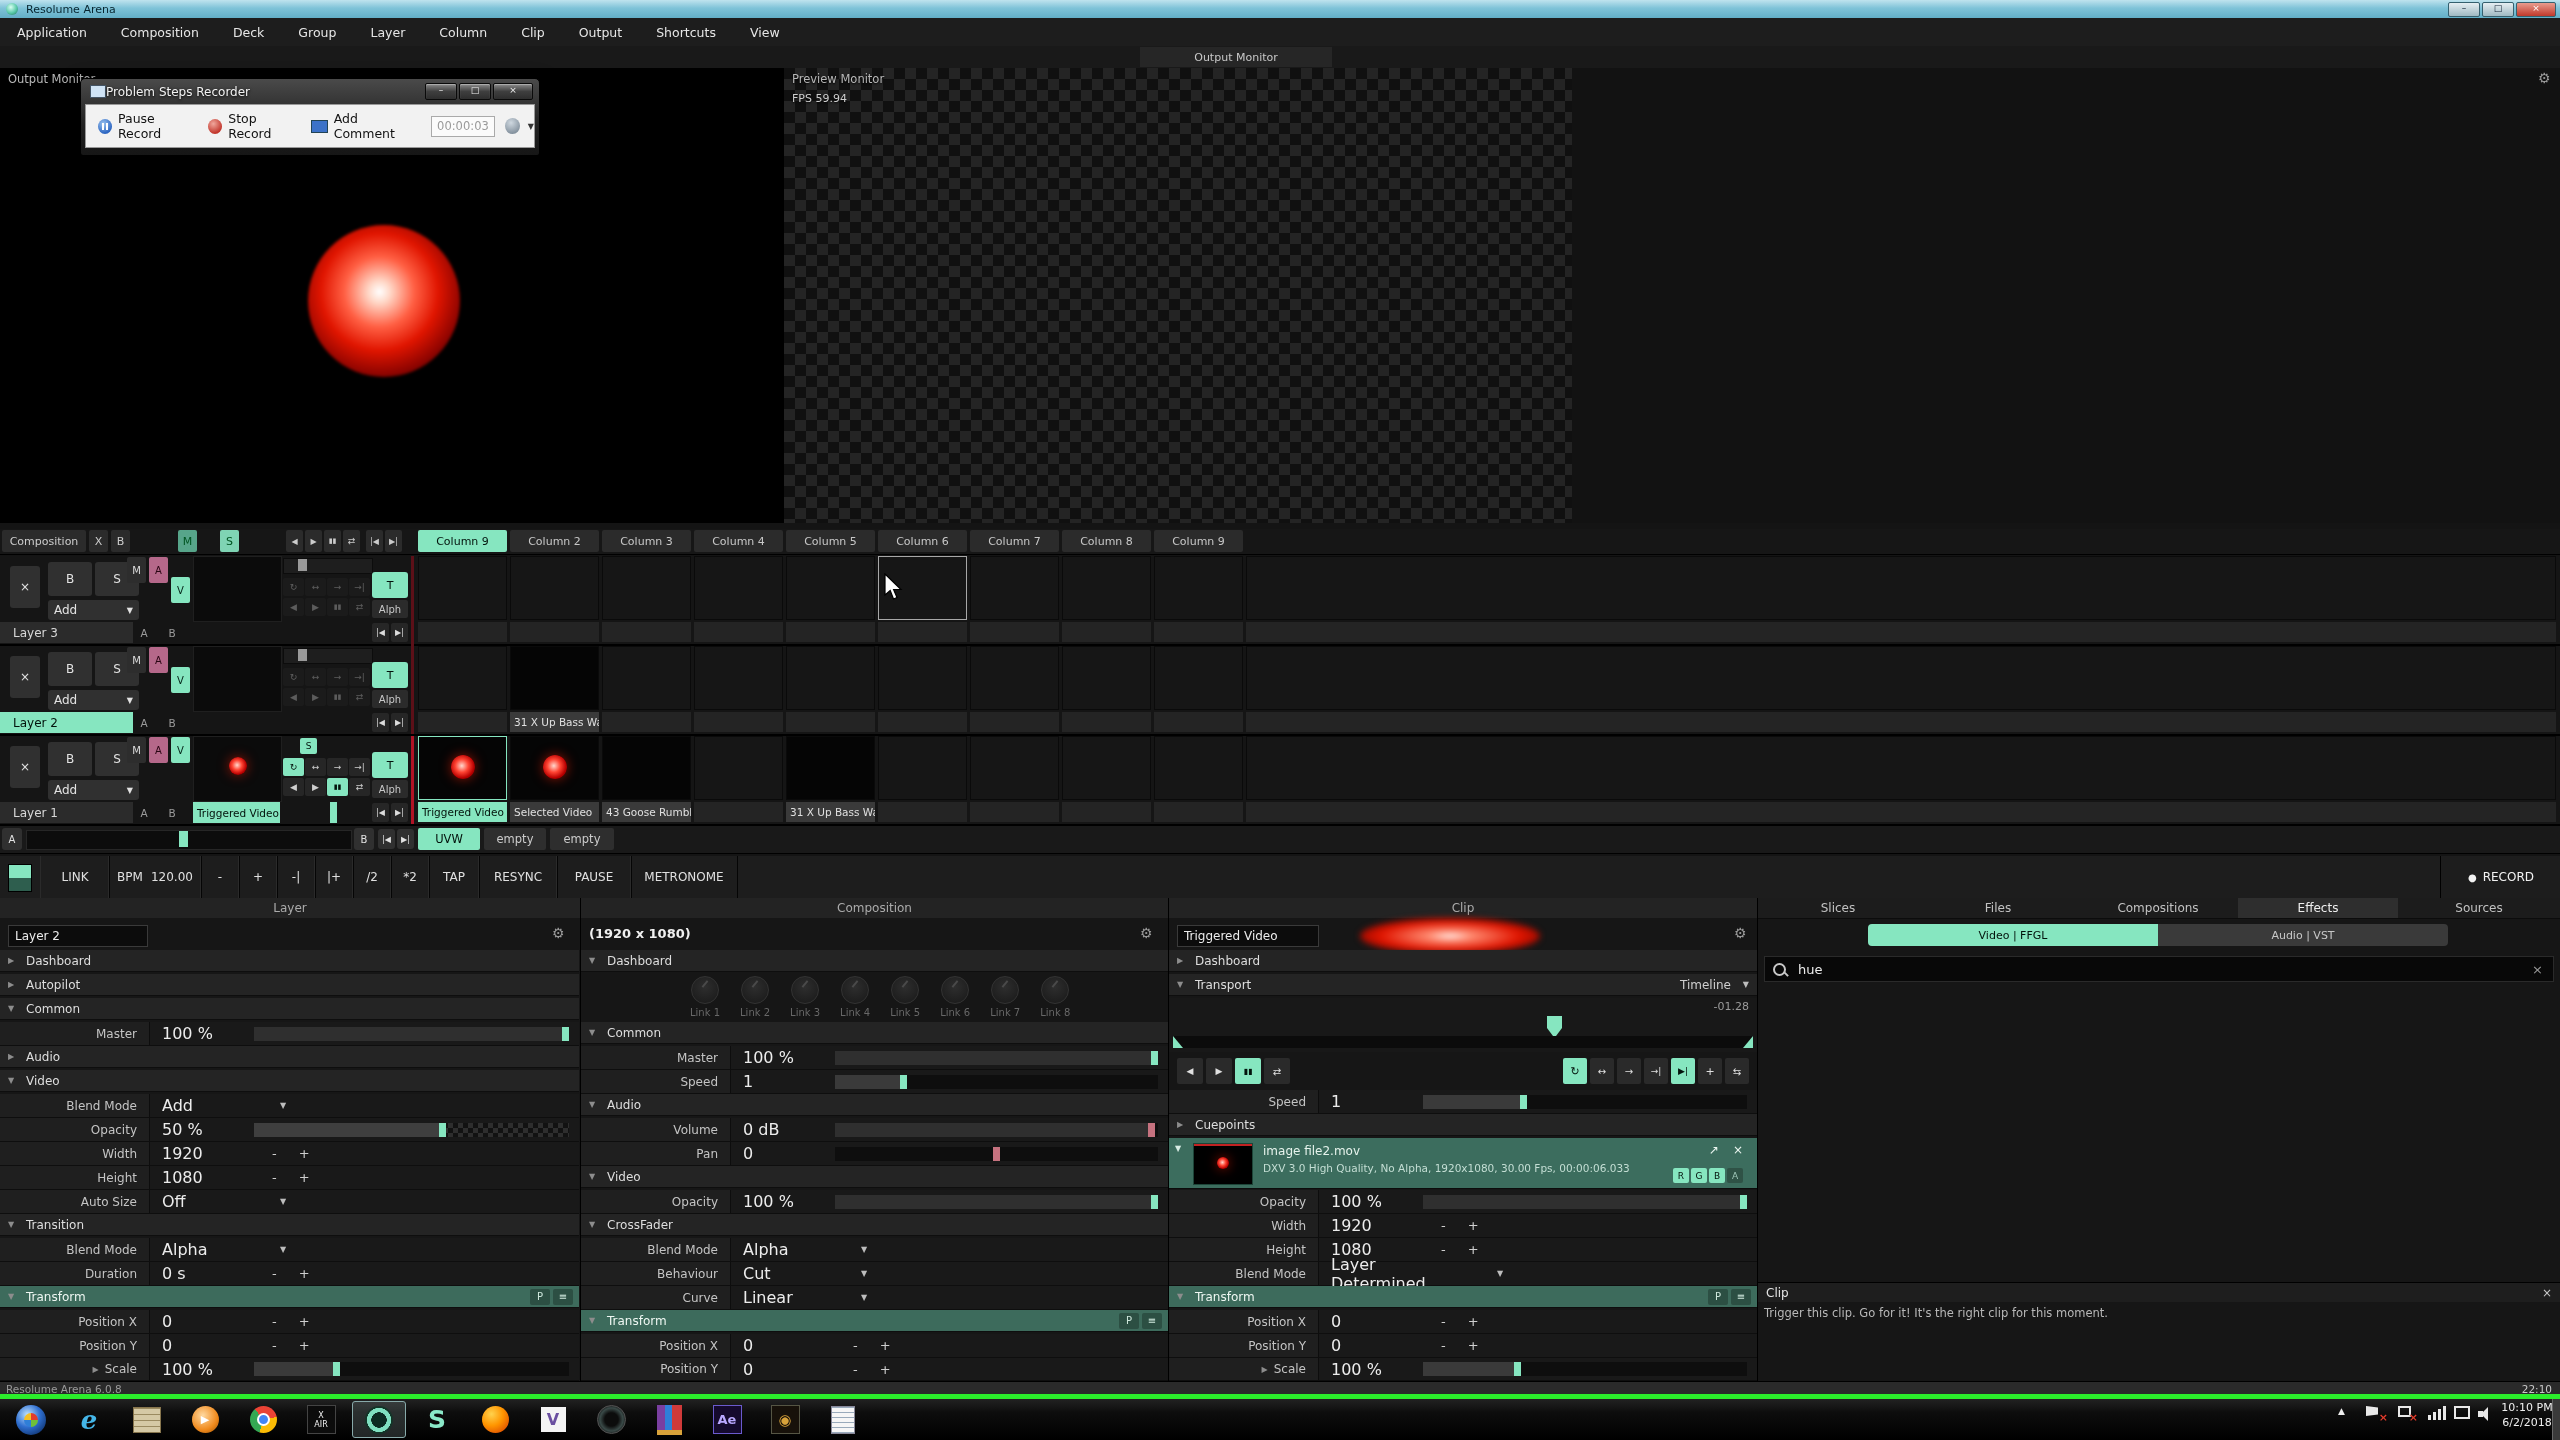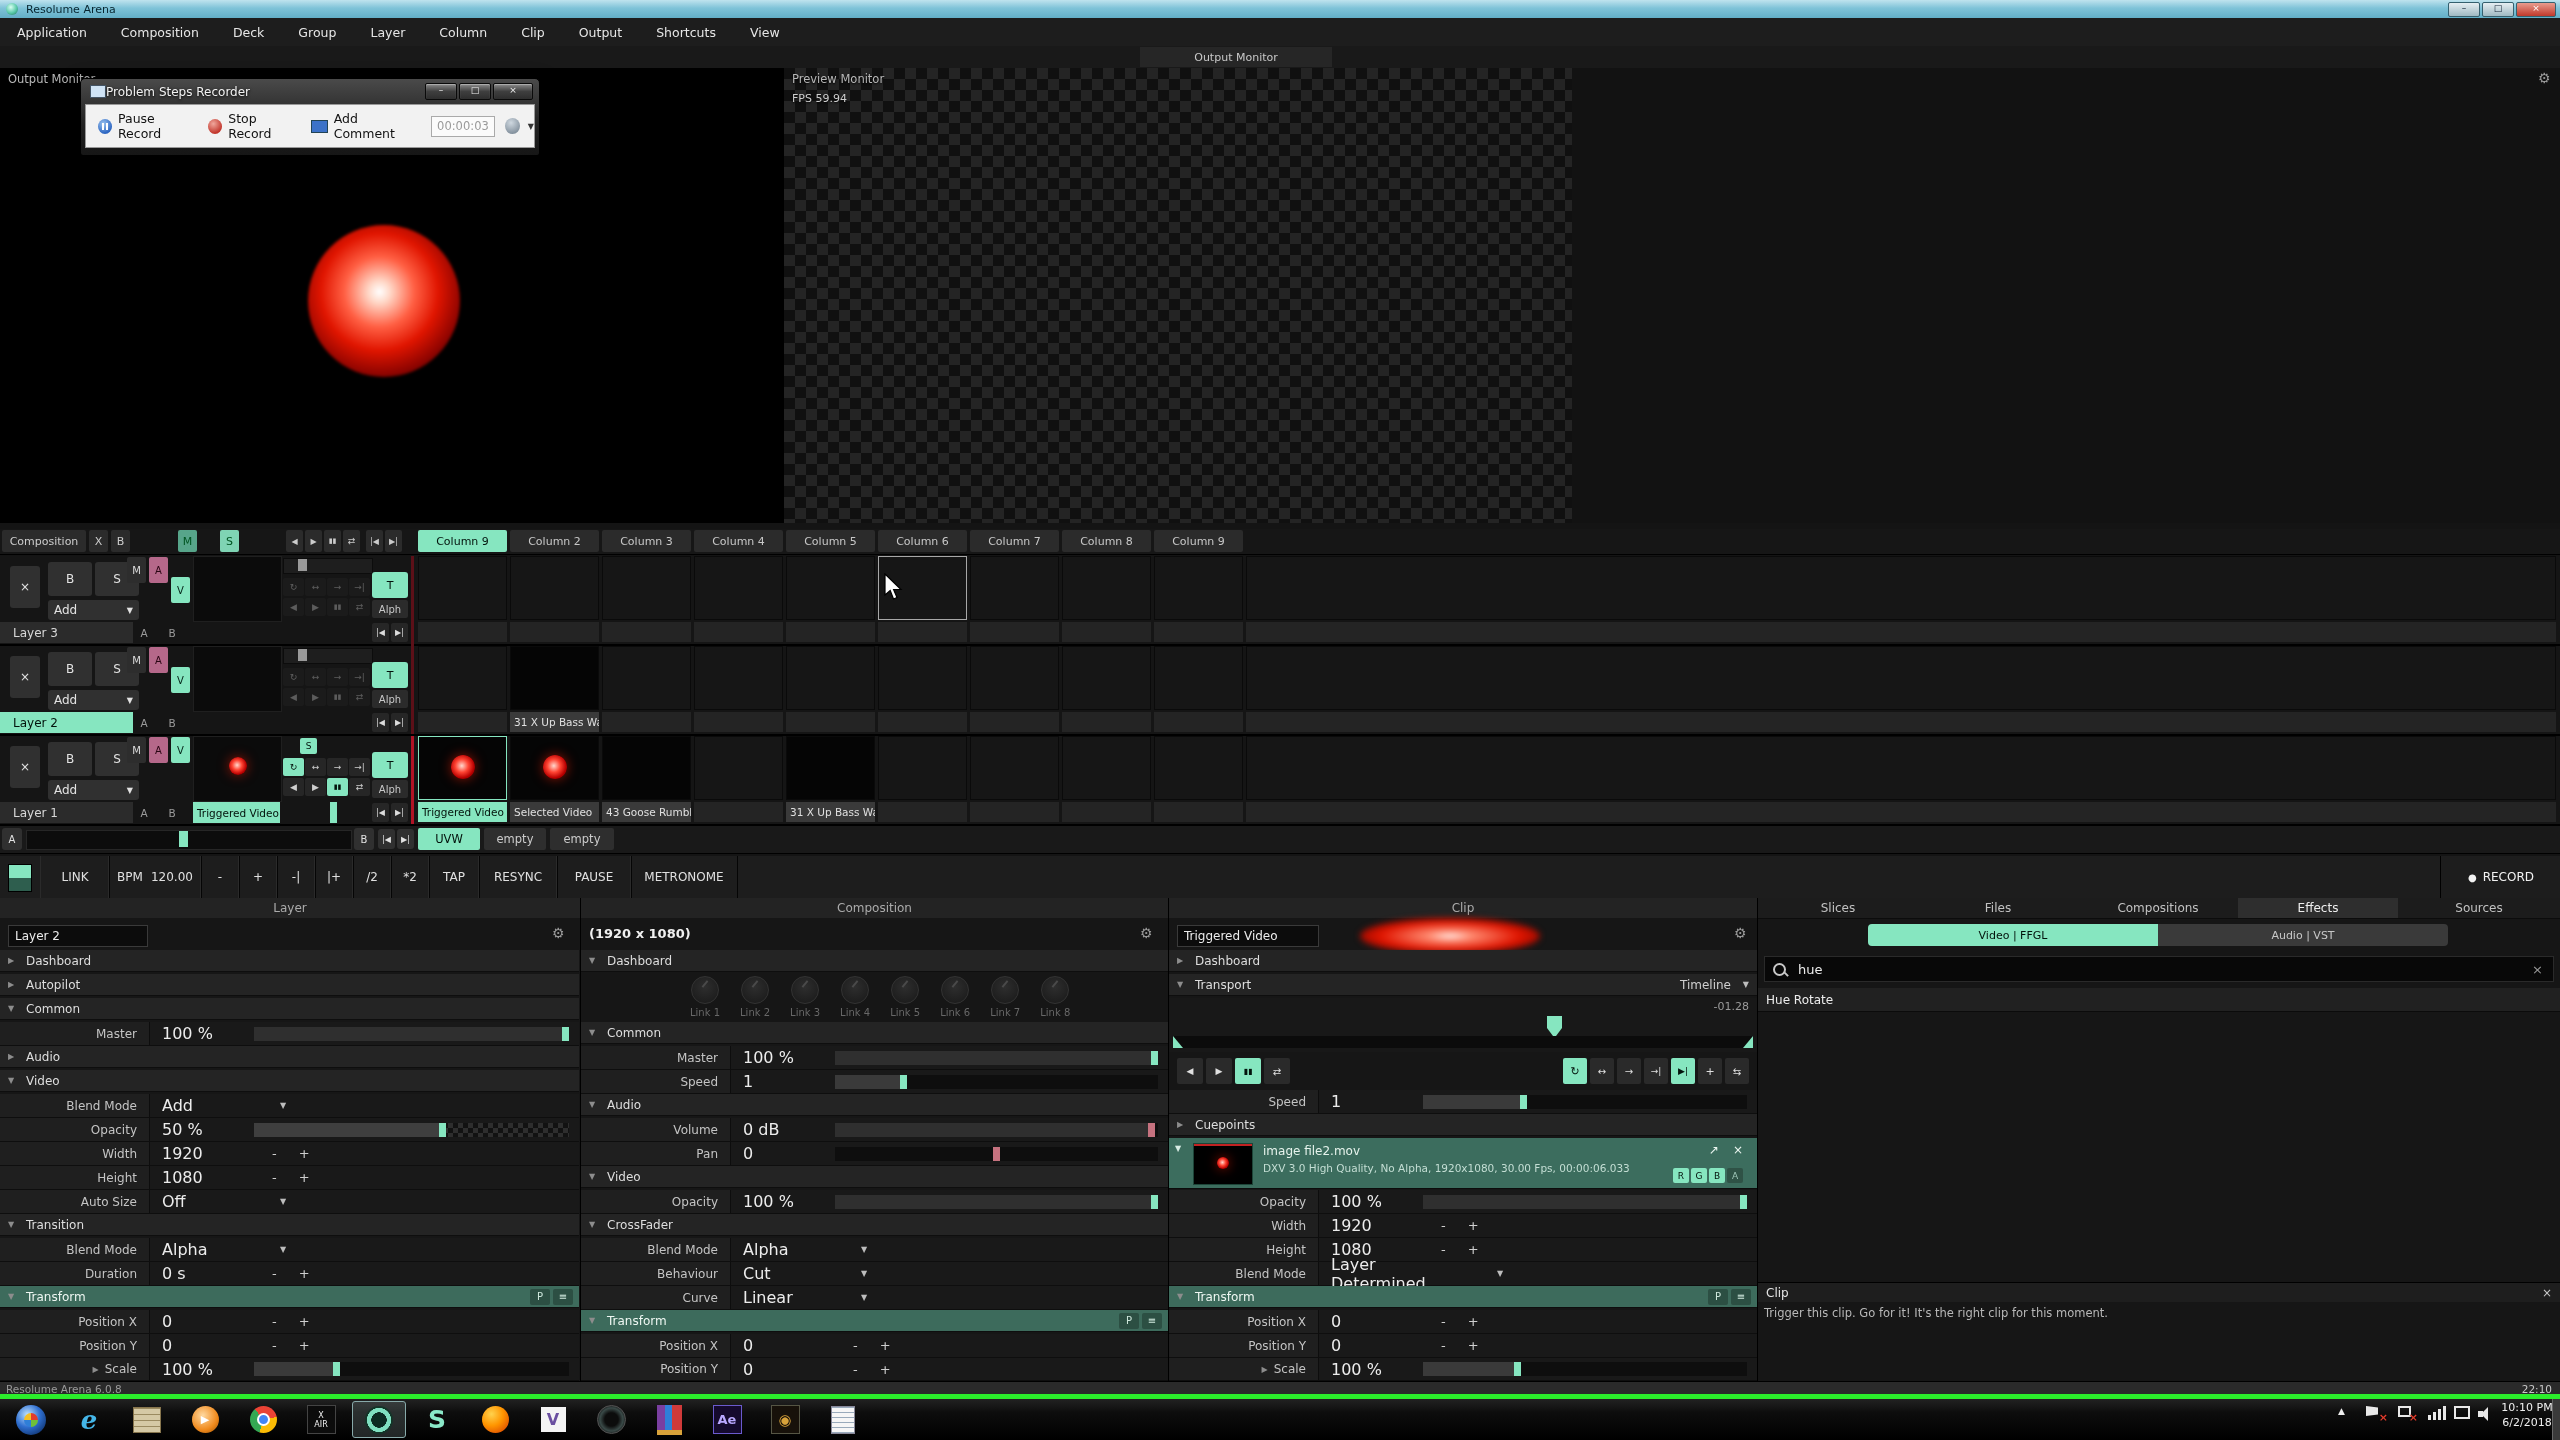--- a/index.html
+++ b/index.html
@@ -1000,21 +1000,20 @@
   <div class="brtab" style="left:2398px;width:162px;">Sources</div>
   <div class="seg" style="left:1868px;width:290px;background:#86e6c0;color:#03130c;border-radius:4px 0 0 4px;">Video | FFGL</div>
   <div class="seg" style="left:2158px;width:290px;background:#3a3a3a;color:#c8c8c8;border-radius:0 4px 4px 0;">Audio | VST</div>
   <div class="searchbox">
     <span class="mag">
         <i></i>
       </span>
     <input style="flex: 1 1 0%; background: transparent; border: none; outline: none; color: rgb(236, 236, 236); font-size: 13px; margin-left: 10px; font-family: inherit;" readonly="" value="hue">
     <span style="margin-right:10px;color:#9a9a9a;font-size:13px;">×</span>
   </div>
-  <div class="result">Hue Rotate</div>
   <div class="ftitle">
     <span>Clip</span>
     <span style="position:absolute;right:8px;color:#c8c8c8;">×</span>
     </div>
   <div class="ftext">Trigger this clip. Go for it! It's the right clip for this moment.</div>
 
   <div class="statusbar">
     <span style="margin-left:6px;">Resolume Arena 6.0.8</span>
     <span style="position:absolute;right:8px;color:#c8c8c8;">22:10</span>
   </div>

